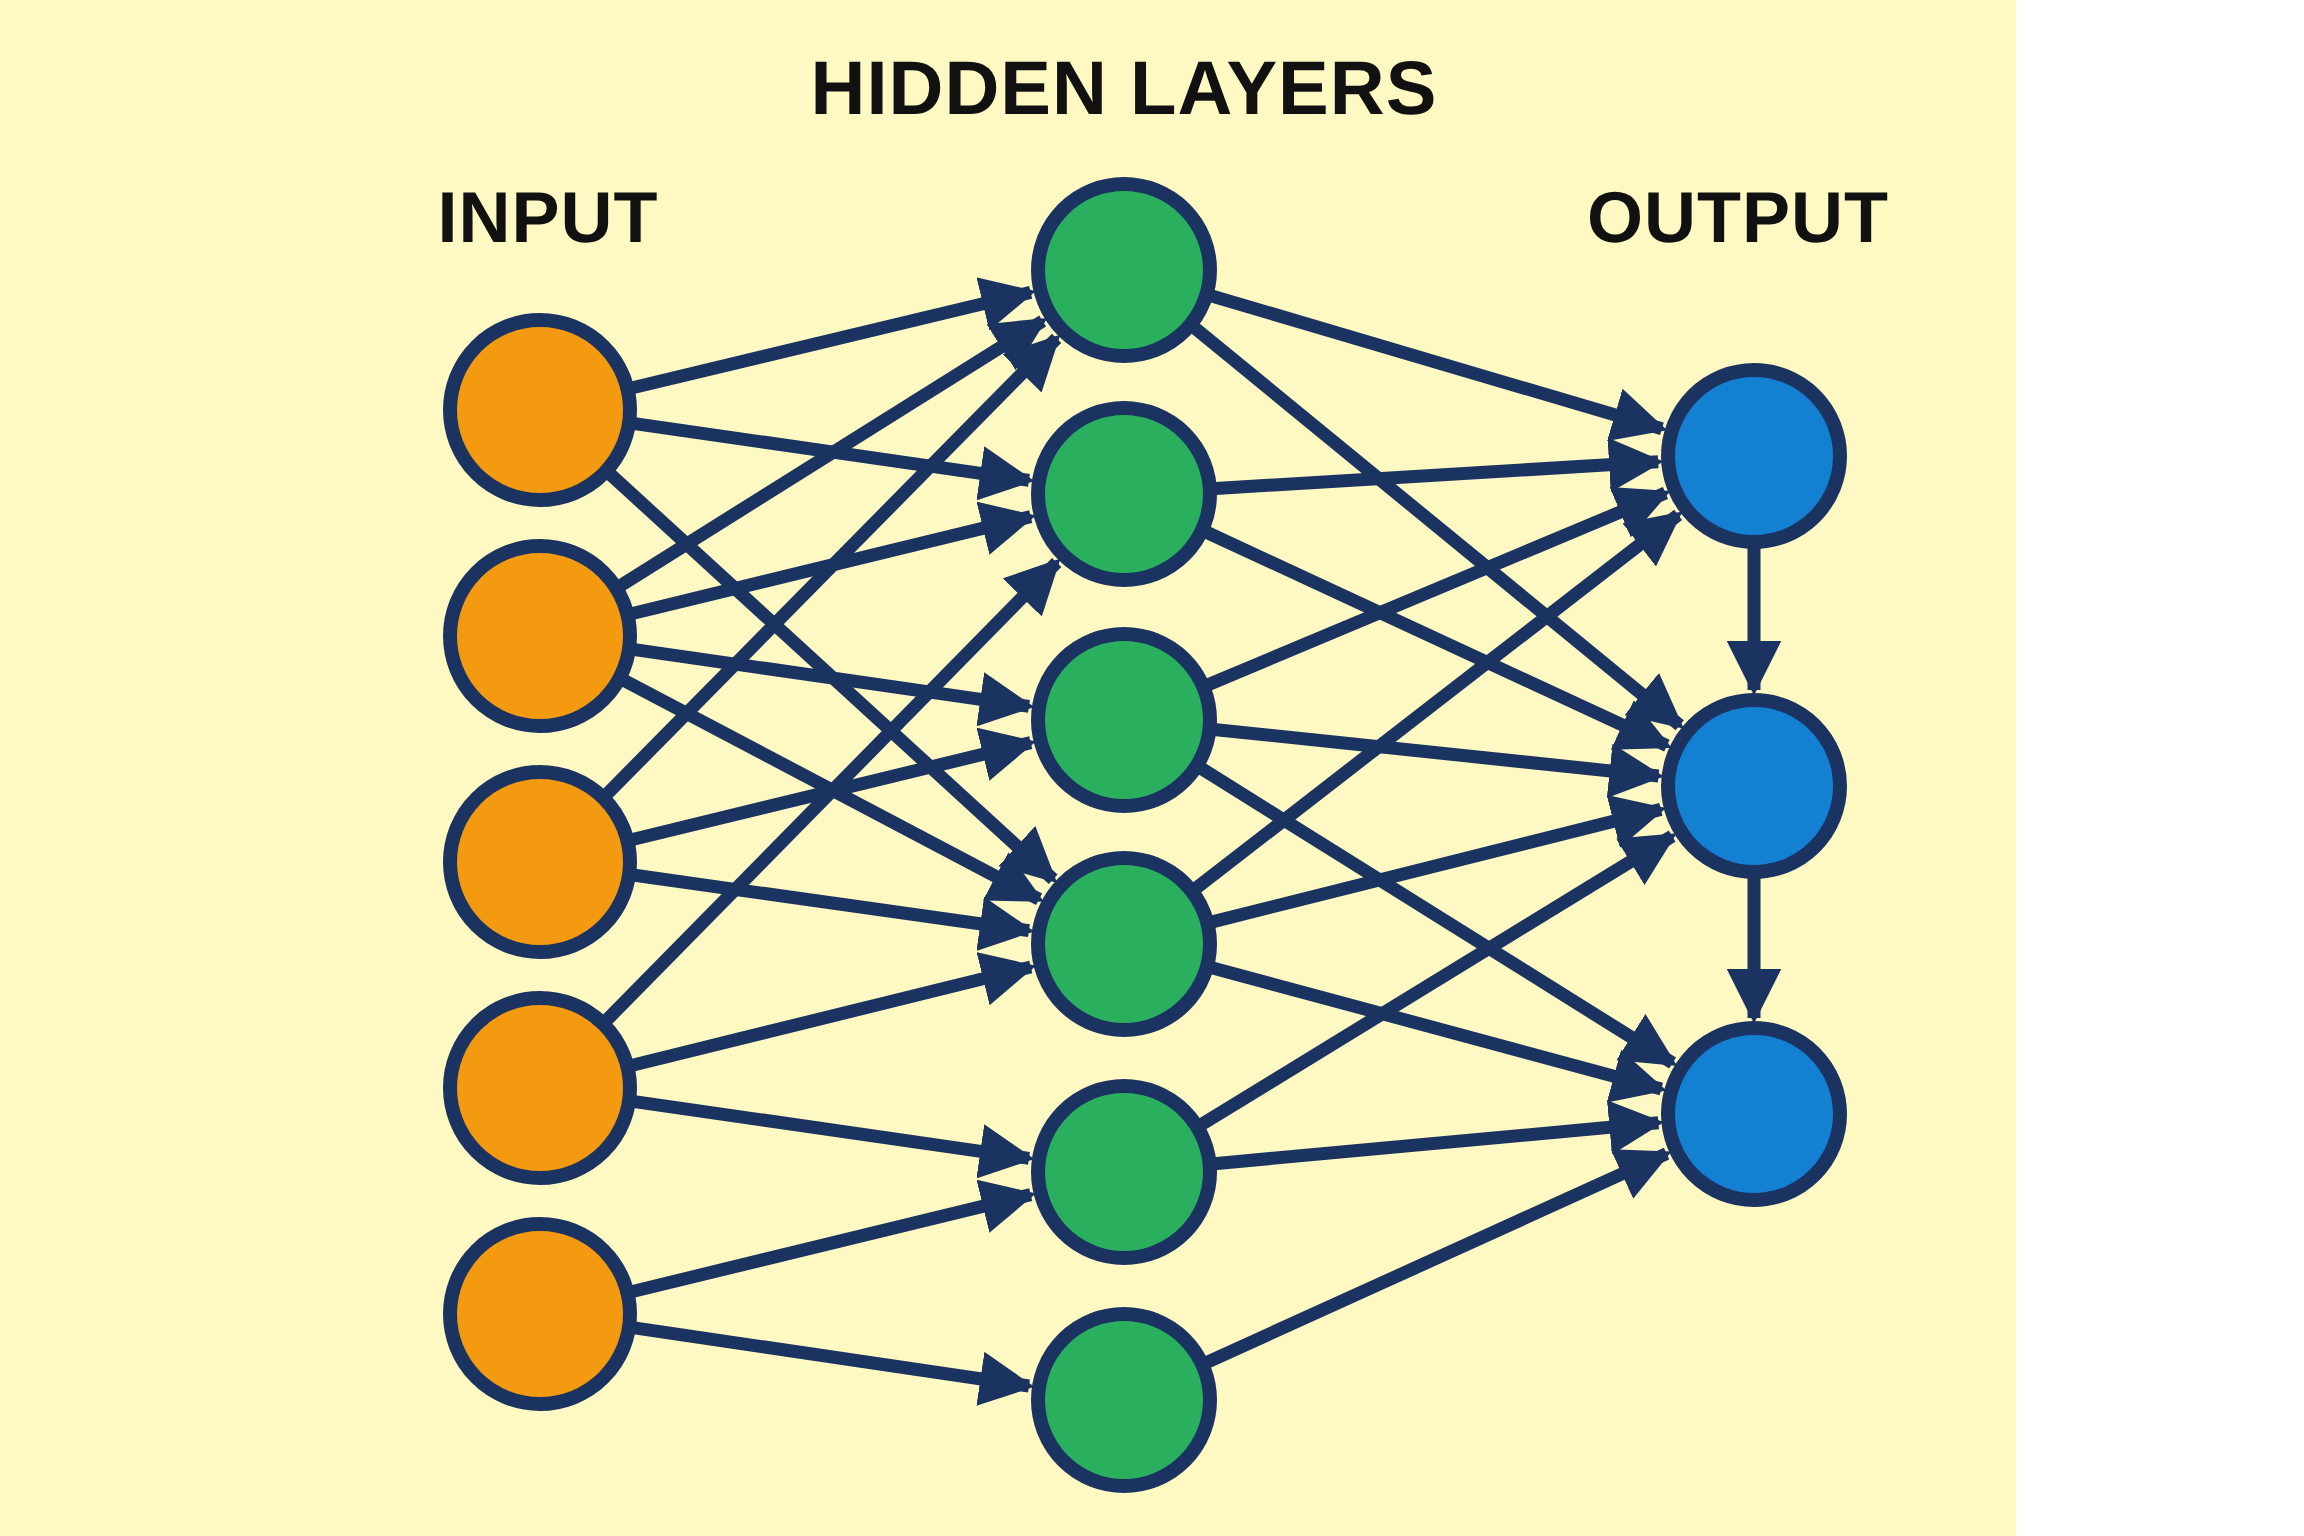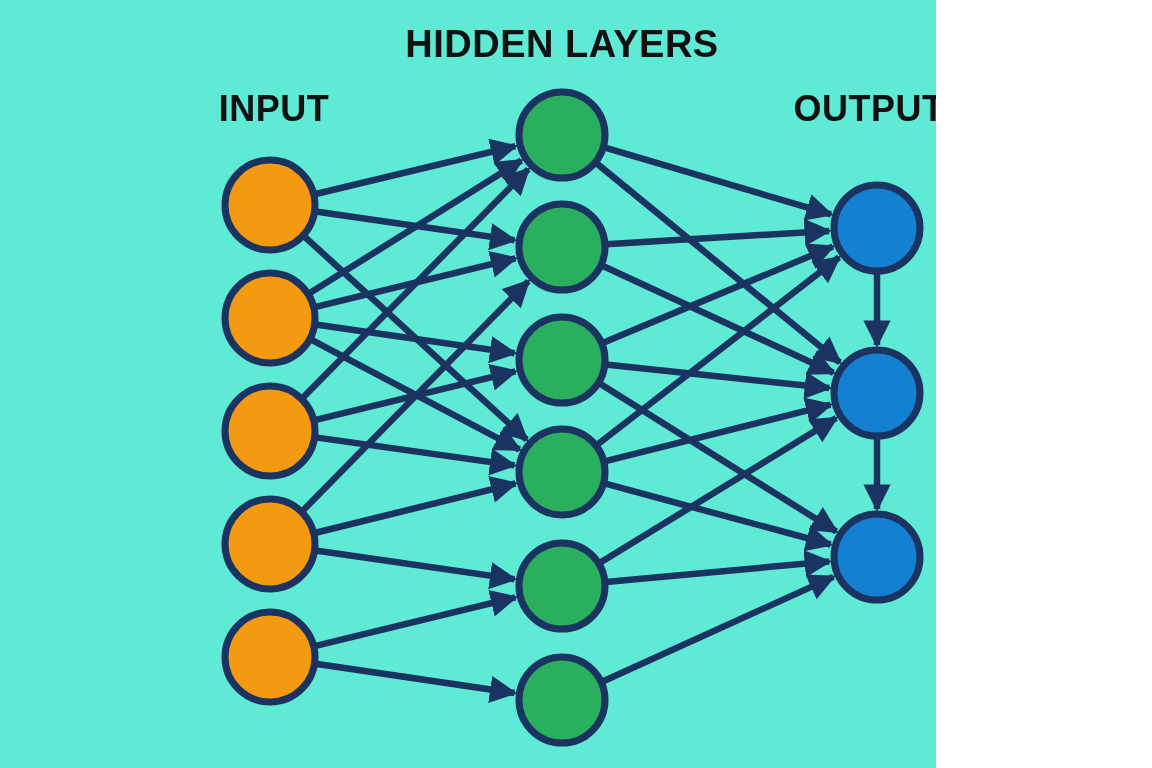--- a/index.html
+++ b/index.html
@@ -3,23 +3,23 @@
 <meta charset="utf-8">
 <style>
   html, body {
     margin: 0;
     padding: 0;
     background: #ffffff;
     font-family: "Liberation Sans", sans-serif;
   }
   .stage {
     position: relative;
-    width: 936px;
+    width: 1008px;
     height: 768px;
-    background: #5eead4;
+    background: #fef9c3;
     overflow: hidden;
   }
   svg { display: block; }
   .diagram-label {
     font-family: "Liberation Sans", sans-serif;
     font-weight: bold;
     font-size: 36px;
     letter-spacing: 0.5px;
     text-anchor: middle;
   }

